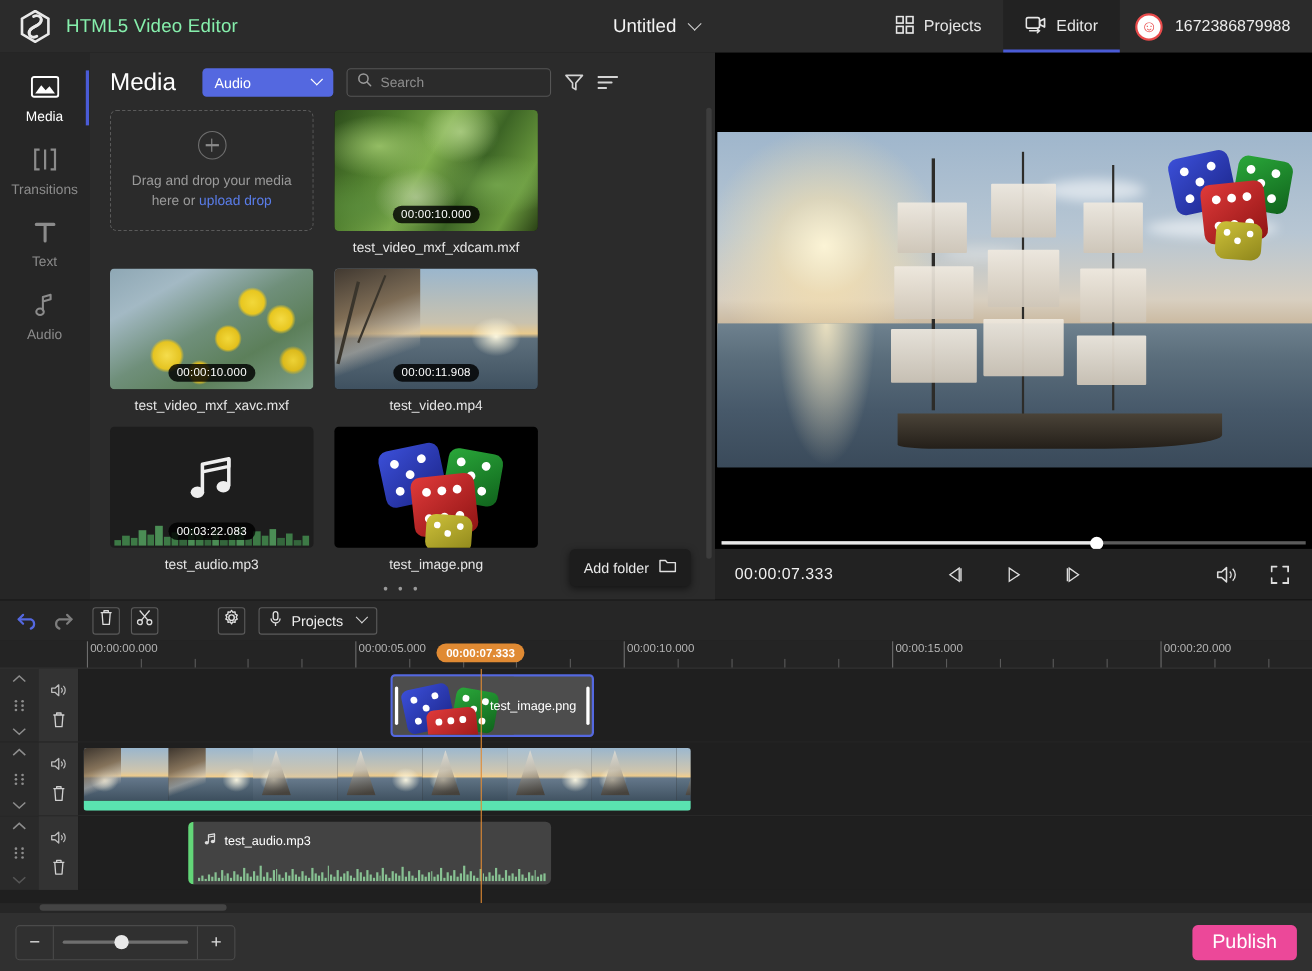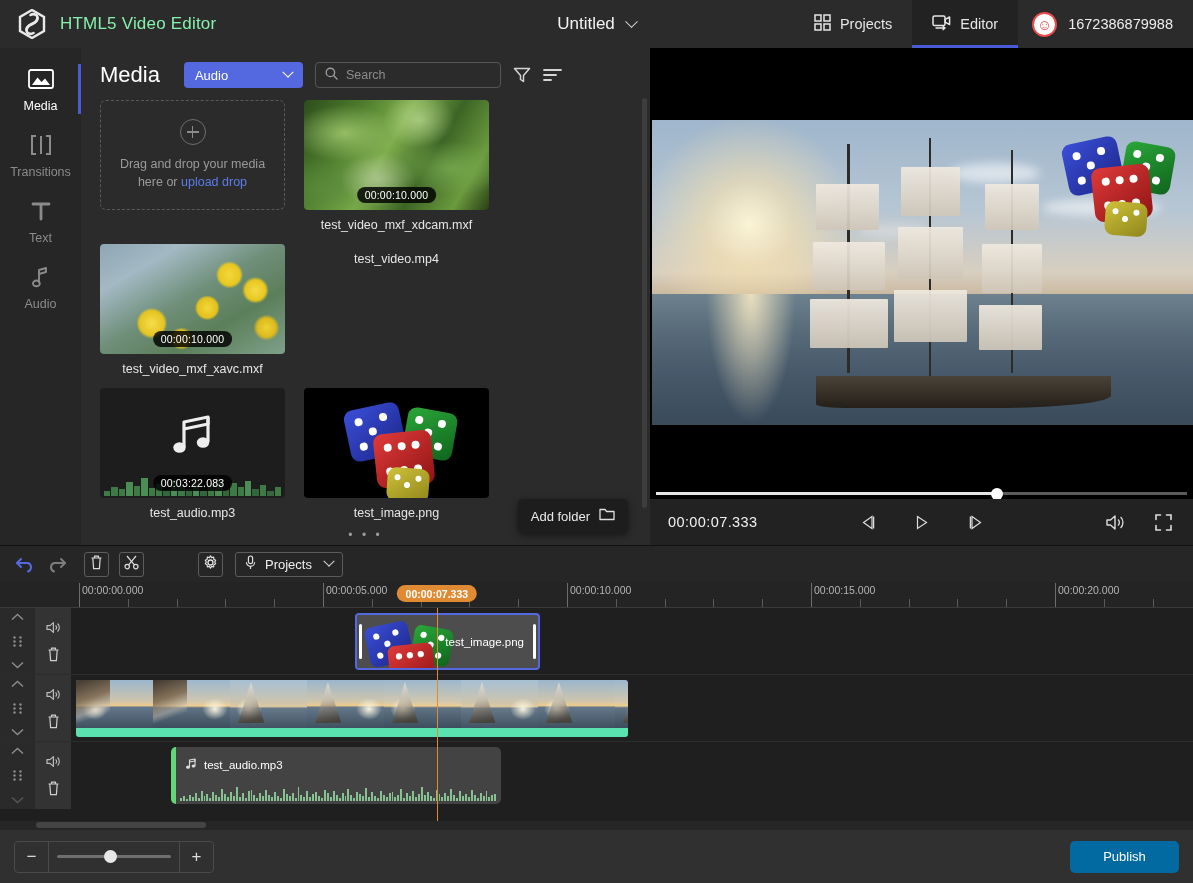--- a/index.html
+++ b/index.html
@@ -213,22 +213,22 @@
   .footer { height: 53px; min-height: 53px; background: #303030; display: flex; align-items: center; padding: 0 14px; position: relative; }
   .zoomctl { display: flex; align-items: center; height: 32px; border: 1px solid #4a4a4a; border-radius: 4px; overflow: hidden; }
   .zbtn { width: 33px; height: 32px; display: flex; align-items: center; justify-content: center; color: #ddd; font-size: 17px; cursor: pointer; }
   .zsep { width: 1px; height: 32px; background: #4a4a4a; }
   .zslider { width: 130px; height: 32px; display: flex; align-items: center; padding: 0 8px; position: relative; cursor: pointer; }
   .ztrack { height: 3px; background: #6f6f6f; width: 100%; border-radius: 2px; }
   .zknob { position: absolute; width: 13px; height: 13px; border-radius: 50%; background: #e8e8e8; }
   .duration { position: absolute; left: 0; right: 0; text-align: center; font-size: 14.5px; color: #9d9d9d; pointer-events: none; }
   .duration b { color: #fff; font-weight: bold; }
   .publish {
-    margin-left: auto; background: #0369a1; color: #fff; border: none;
-    border-radius: 5px; height: 32px; width: 109px; font-size: 13px;
+    margin-left: auto; background: #ec4899; color: #fff; border: none;
+    border-radius: 5px; height: 32px; width: 95px; font-size: 18px;
     font-family: inherit; cursor: pointer;
   }
 </style>
 </head>
 <body>
 
 <div class="app">
 
   <div class="header">
     <div class="brand">
@@ -382,20 +382,30 @@
                 radial-gradient(circle at 58% 58%,#f2d83a 0%, #e3c01c 8%, transparent 10%),
                 radial-gradient(circle at 28% 72%,#f5dd4d 0%, #e5c422 8%, transparent 10%),
                 radial-gradient(circle at 44% 86%,#efd43a 0%, #dfbd1e 6%, transparent 8%),
                 radial-gradient(circle at 90% 76%,#edd236 0%, #dcba1c 5%, transparent 7%);"></div>
             <span class="dur">00:00:10.000</span>
           </div>
           <div class="m-name">test_video_mxf_xavc.mxf</div>
         </div>
 
         <div class="m-cell">
+          <div class="thumb">
+            <div style="position:absolute;inset:0;background:
+                linear-gradient(180deg,#9ab6cd 0%,#c9c2ae 45%,#e8c98c 54%,#5d6f7c 58%,#3f5160 100%);"></div>
+            <div style="position:absolute;right:8%;top:40%;width:46px;height:36px;background:radial-gradient(ellipse,rgba(255,250,225,.95),rgba(255,235,180,0) 70%);"></div>
+            <div style="position:absolute;left:0;top:0;width:42%;height:100%;background:
+                linear-gradient(160deg,rgba(60,50,40,.95) 0%,rgba(120,100,75,.9) 35%,rgba(200,190,175,.5) 60%,transparent 72%);"></div>
+            <div style="position:absolute;left:6%;top:10%;width:3px;height:70%;background:#3a352c;transform:rotate(14deg);"></div>
+            <div style="position:absolute;left:18%;top:4%;width:2px;height:60%;background:#3a352c;transform:rotate(22deg);"></div>
+            <span class="dur">00:00:11.908</span>
+          </div>
           <div class="m-name">test_video.mp4</div>
         </div>
 
         <div class="m-cell">
           <div class="thumb" style="background:#1d1d1d;">
             <div style="position:absolute;left:0;right:0;top:26px;display:flex;justify-content:center;">
               <svg width="46" height="44" viewBox="0 0 46 44">
                 <path d="M14 33 L14 8 L38 3 L38 10 L14 15" fill="none" stroke="#eee" stroke-width="3.2" stroke-linejoin="round"></path>
                 <ellipse cx="9.5" cy="33.5" rx="6.2" ry="5.3" fill="#eee"></ellipse>
                 <ellipse cx="33" cy="28.5" rx="6.2" ry="5.3" fill="#eee"></ellipse>

